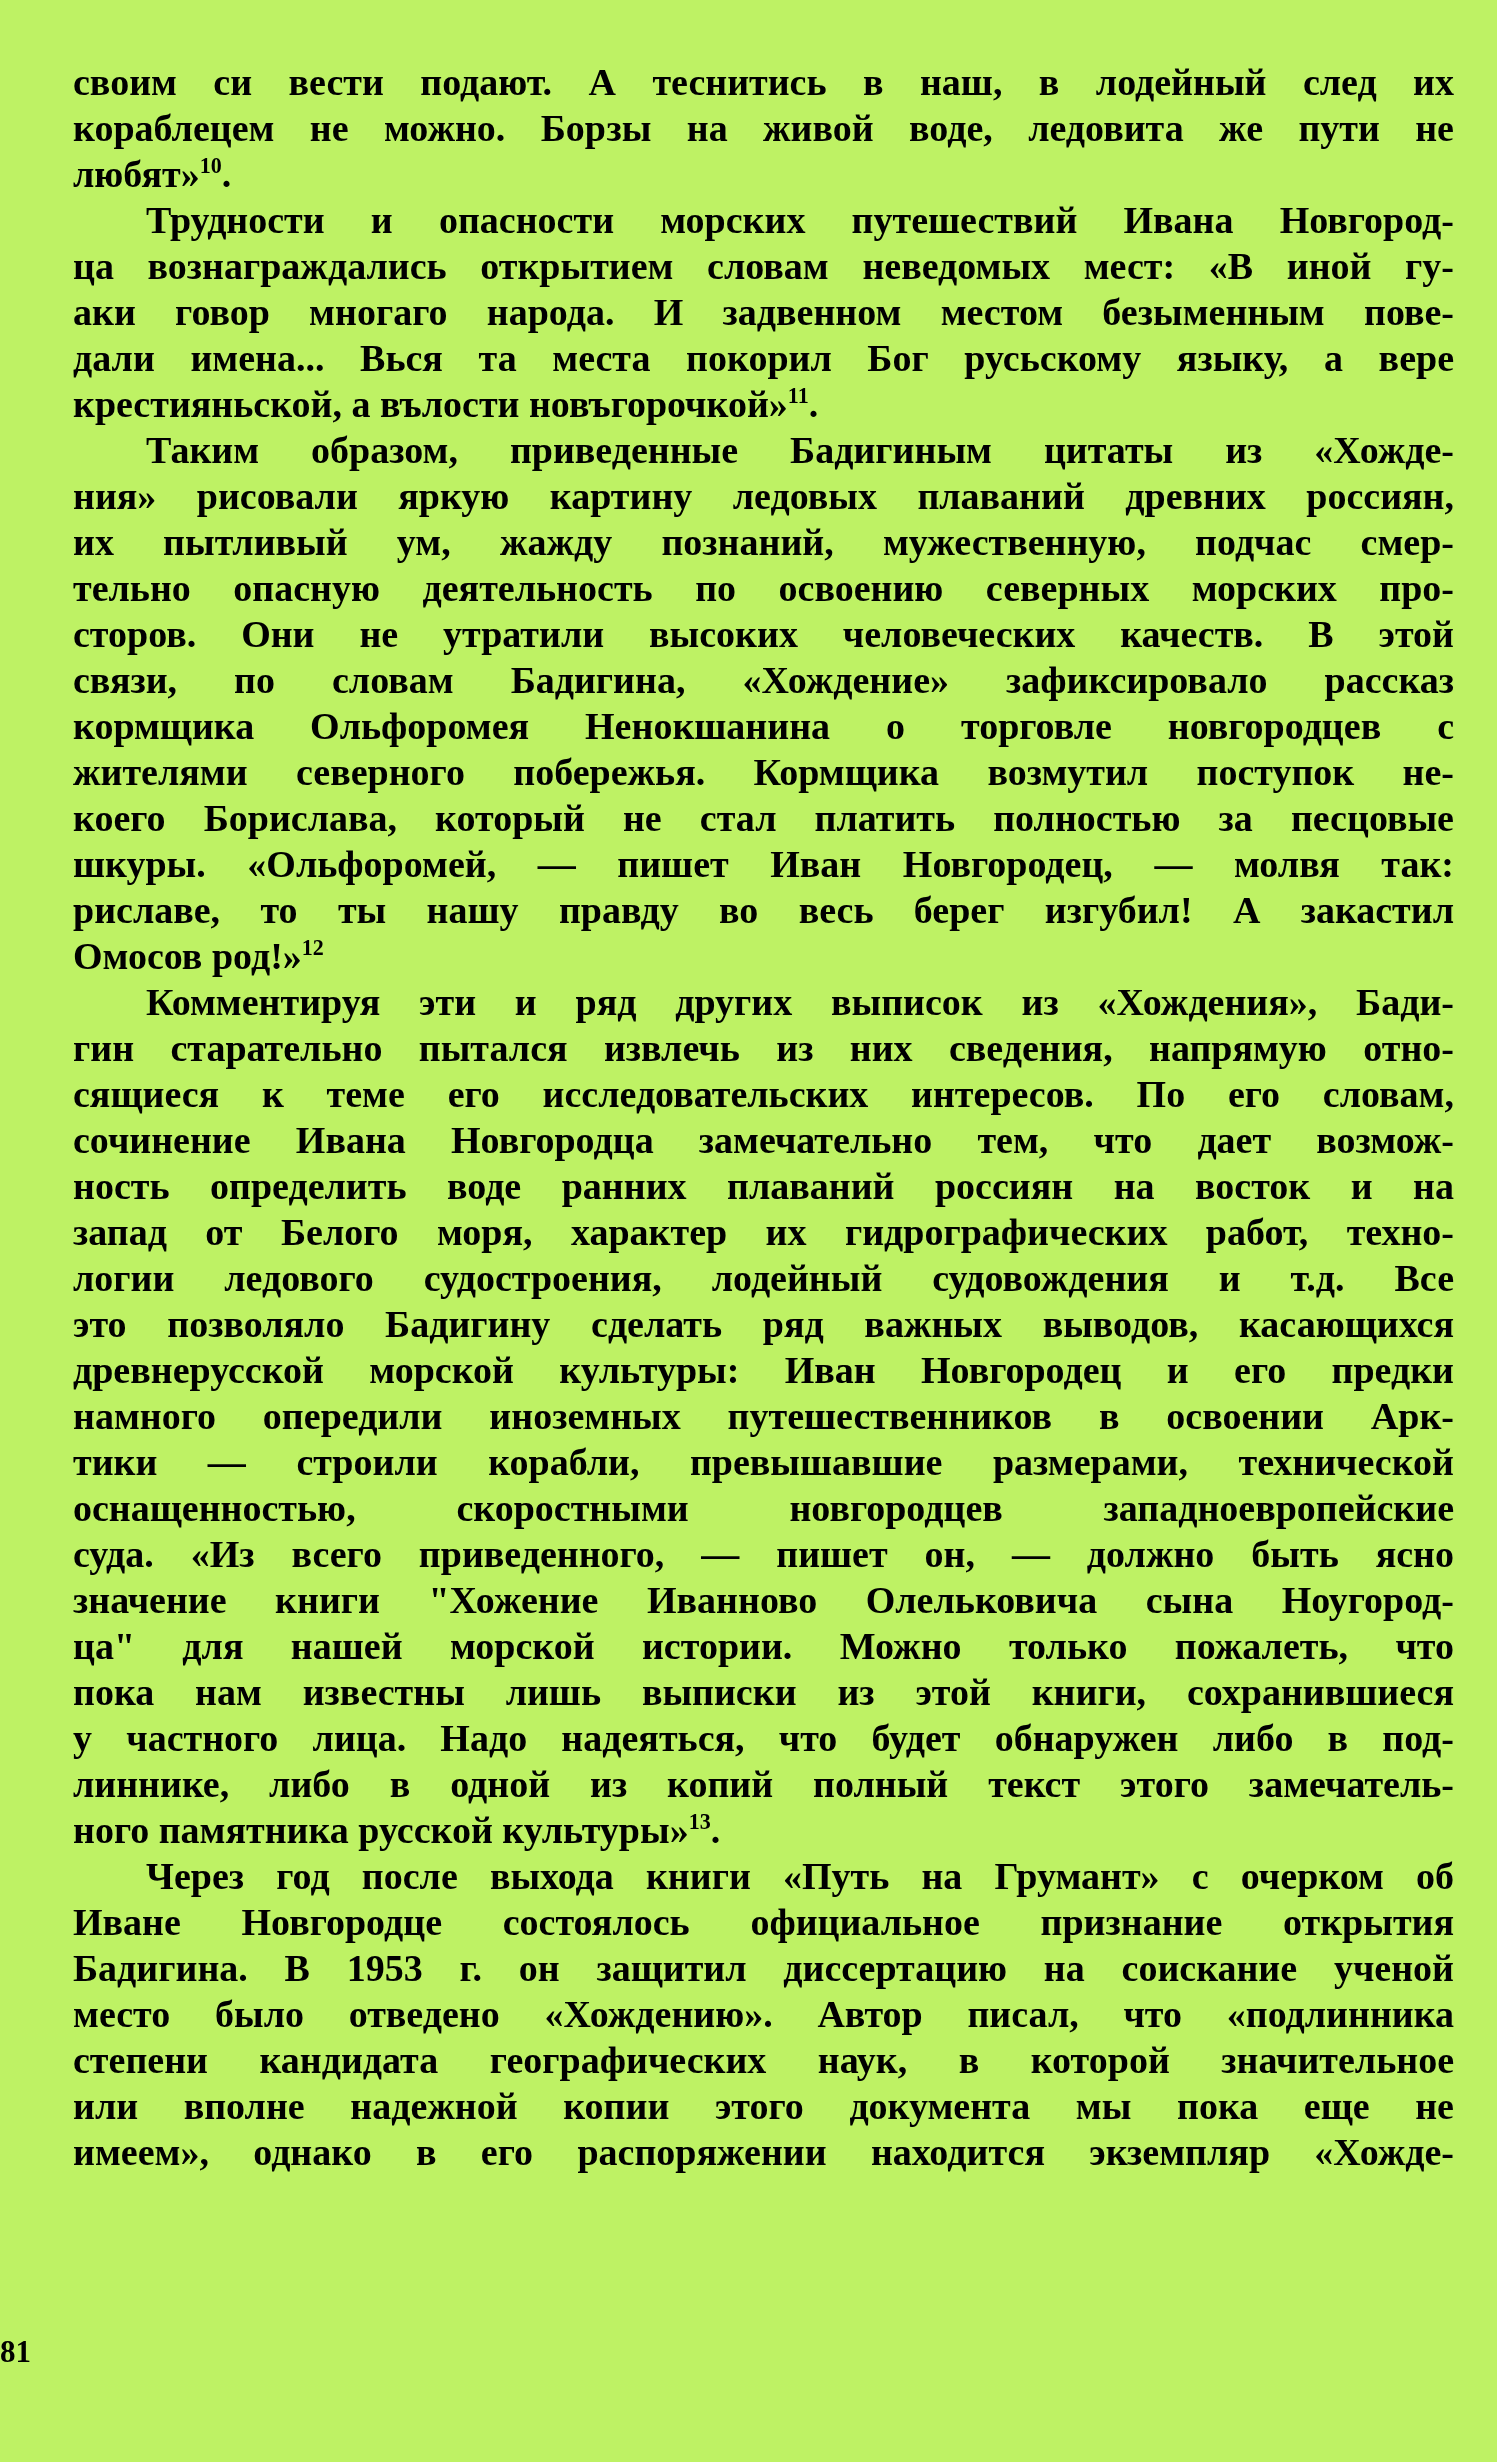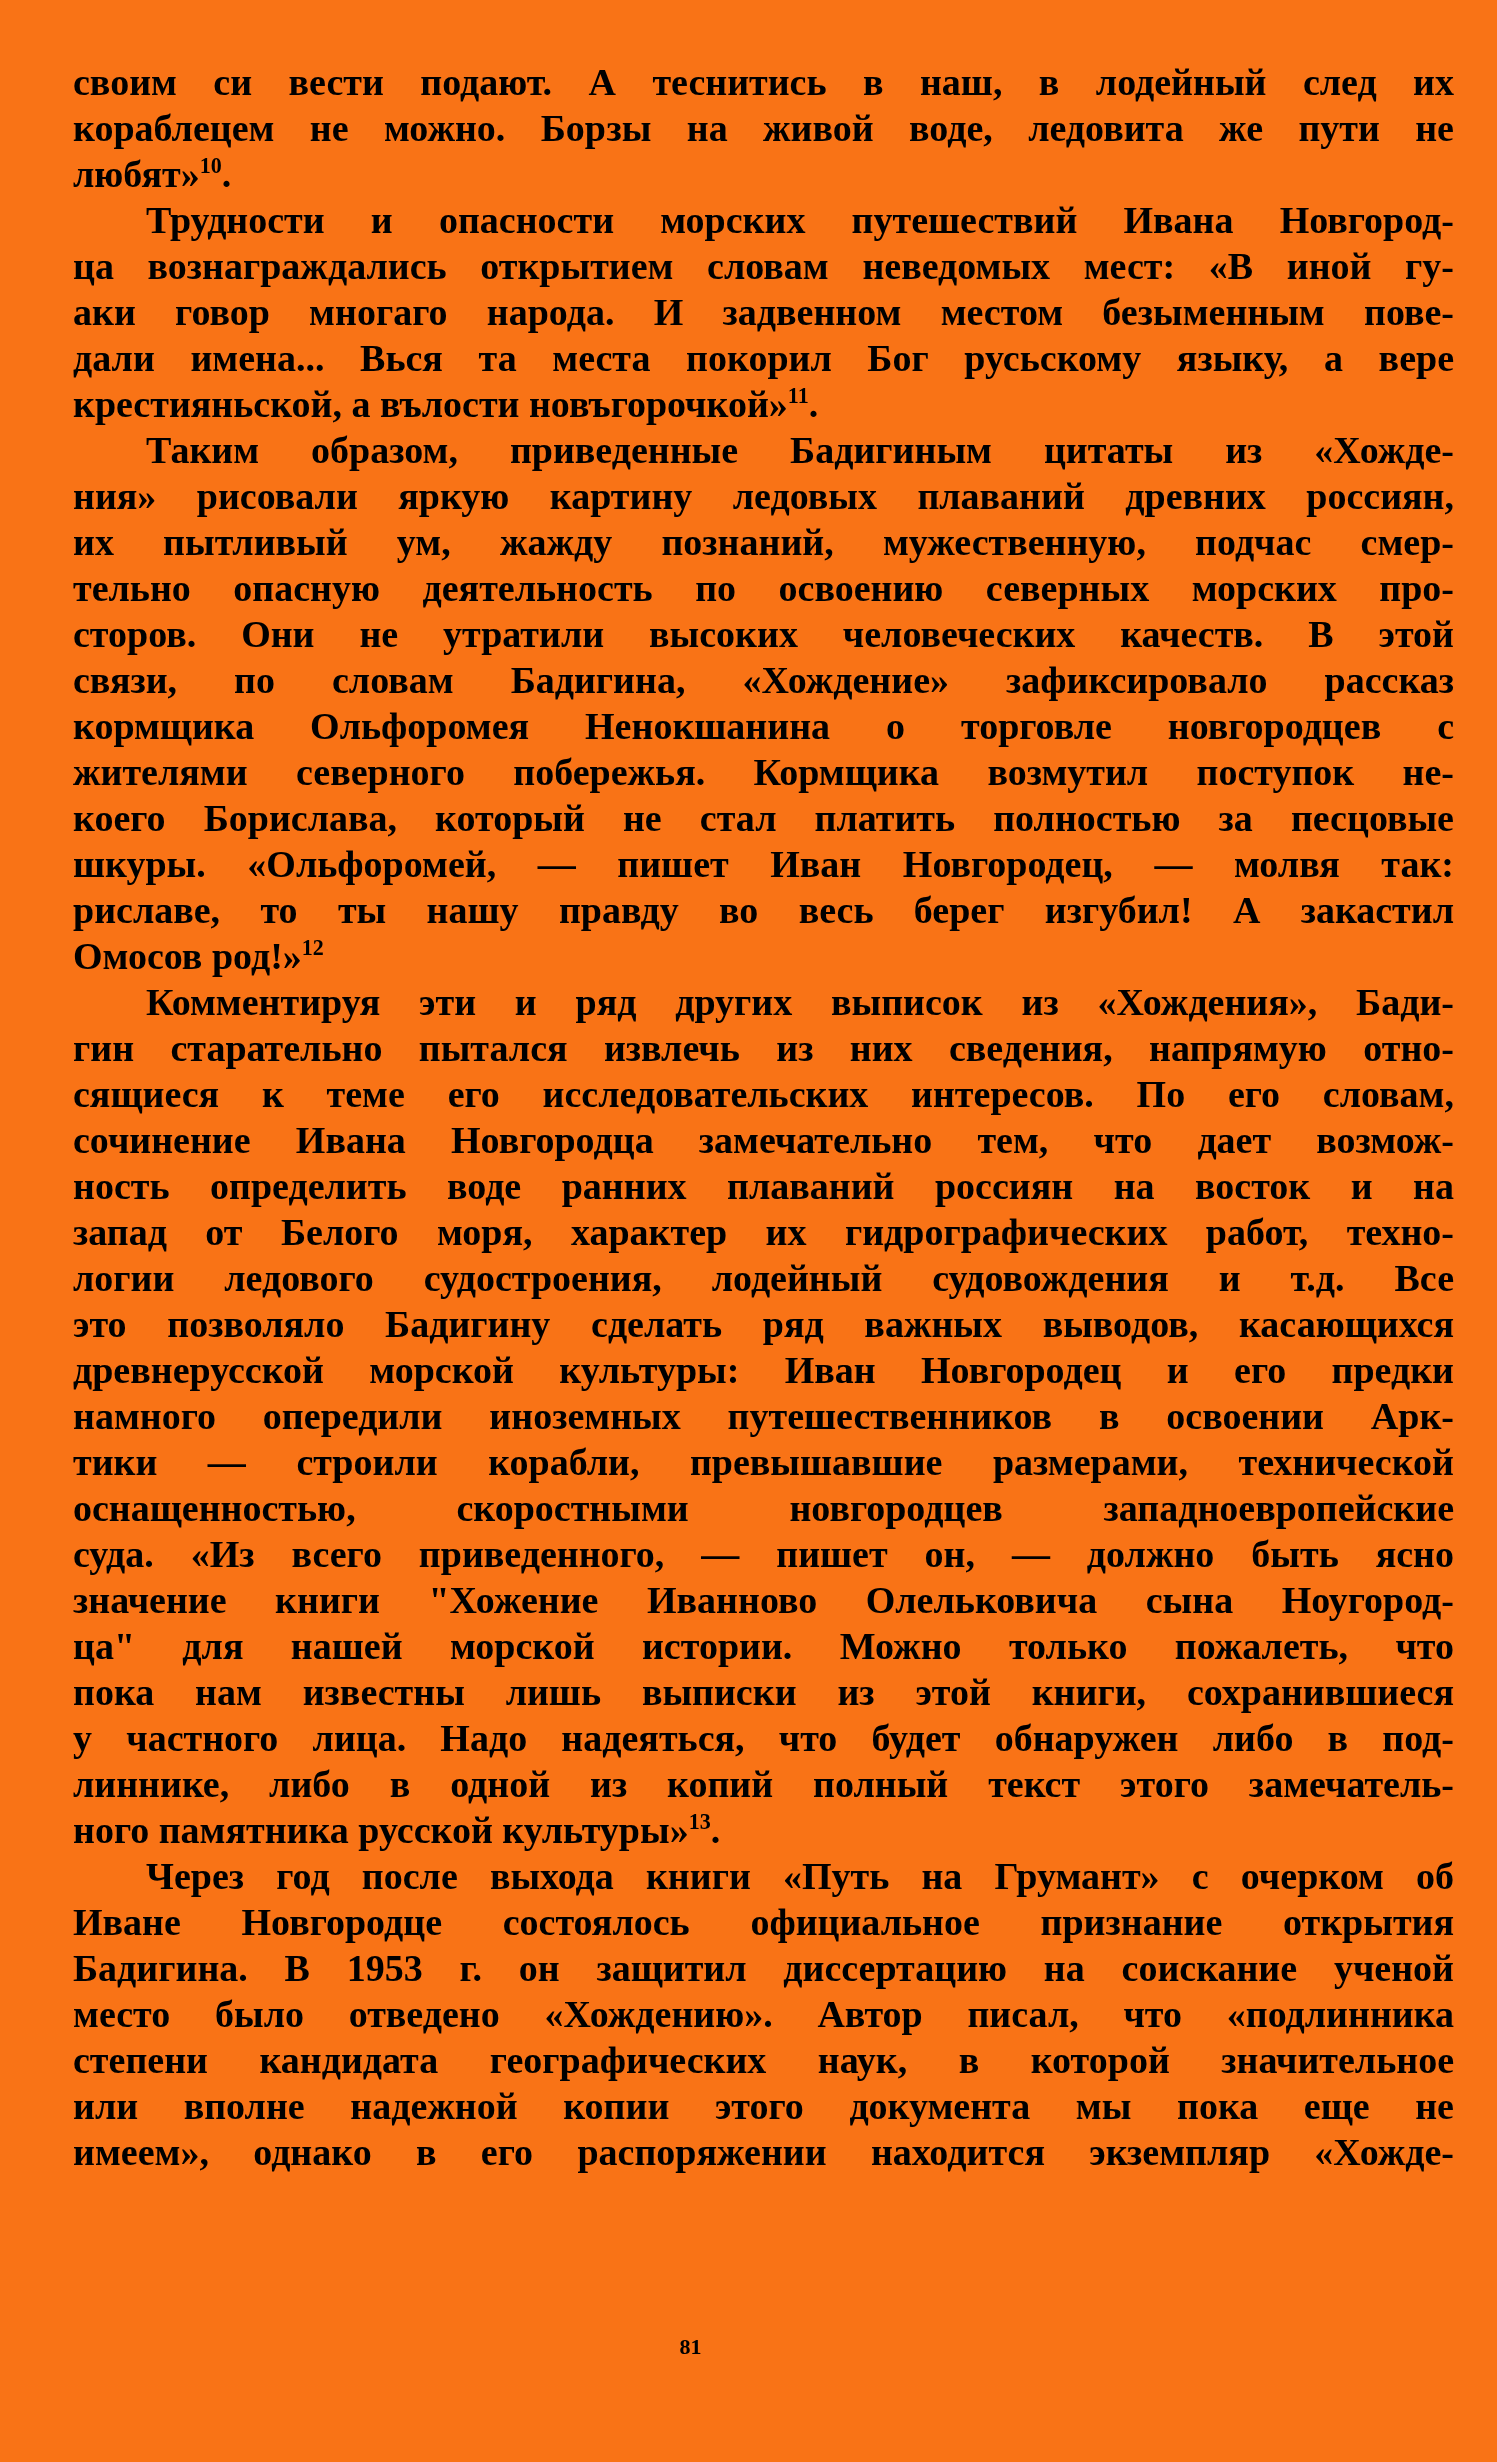--- a/index.html
+++ b/index.html
@@ -4,21 +4,21 @@
 <style>
   html, body {
     margin: 0;
     padding: 0;
     background: #ffffff;
   }
   .page {
     position: relative;
     width: 1497px;
     height: 2462px;
-    background: #f97316;
+    background: #bef264;
     overflow: hidden;
   }
   .text-block {
     position: absolute;
     left: 73px;
     top: 59px;
     width: 1381px;
     font-family: "Liberation Serif", "DejaVu Serif", serif;
     font-size: 38px;
     line-height: 46px;
@@ -39,23 +39,22 @@
   .line sup {
     font-size: 0.58em;
     line-height: 0;
     vertical-align: super;
   }
   .page-number {
     position: absolute;
     top: 2334px;
     left: 0;
     width: 1381px;
-    text-align: center;
     font-family: "Liberation Serif", "DejaVu Serif", serif;
-    font-size: 22px;
+    font-size: 31px;
     font-weight: 600;
     color: #000000;
   }
 </style>
 </head>
 <body>
 
 <div class="page">
   <div class="text-block">
       <div class="line">своим си вести подают. А теснитись в наш, в лодейный след их</div>

